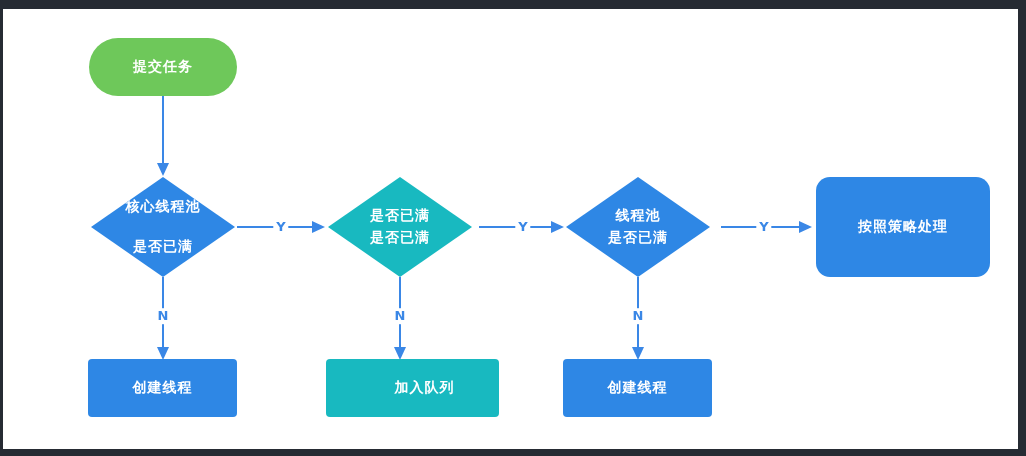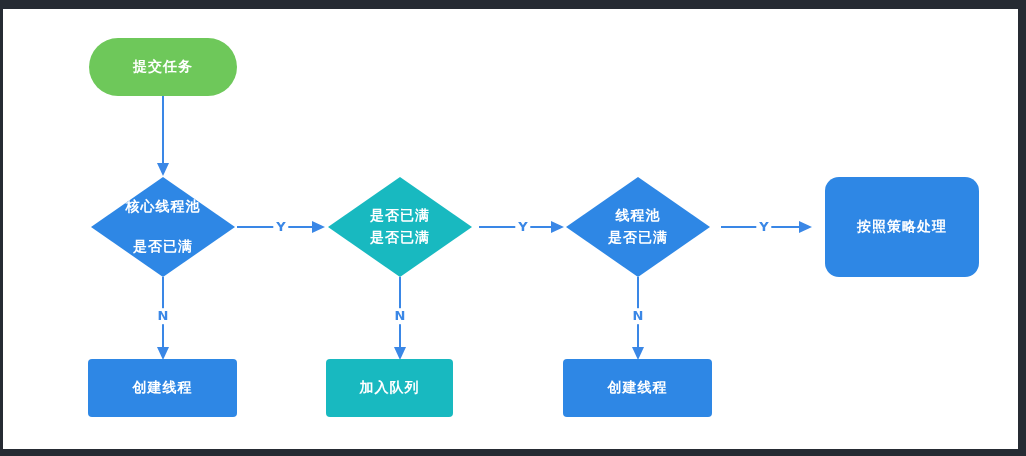--- a/index.html
+++ b/index.html
@@ -57,21 +57,21 @@
     <div class="node diamond teal" style="left:328px;top:177px;width:144px;height:100px;">
       <span>是否已满</span>
       <span>是否已满</span>
     </div>
 
     <div class="node diamond" style="left:566px;top:177px;width:144px;height:100px;">
       <span>线程池</span>
       <span>是否已满</span>
     </div>
 
-    <div class="node policy" style="left:816px;top:177px;width:154px;height:100px;margin-left:9px;">
+    <div class="node policy" style="left:816px;top:177px;width:174px;height:100px;">
       <span>按照策略处理</span>
     </div>
 
     <div class="hline" style="left:237px;top:226px;width:75px;"></div>
     <div class="arrow-right" style="left:312px;top:221px;"></div>
     <div class="edge-label" style="left:281px;top:227px;">Y</div>
 
     <div class="hline" style="left:479px;top:226px;width:72px;"></div>
     <div class="arrow-right" style="left:551px;top:221px;"></div>
     <div class="edge-label" style="left:523px;top:227px;">Y</div>
@@ -89,21 +89,21 @@
     <div class="edge-label" style="left:400px;top:316px;">N</div>
 
     <div class="vline" style="left:637px;top:277px;height:70px;"></div>
     <div class="arrow-down" style="left:632px;top:347px;"></div>
     <div class="edge-label" style="left:638px;top:316px;">N</div>
 
     <div class="node rect" style="left:88px;top:359px;width:149px;height:58px;">
       <span>创建线程</span>
     </div>
 
-    <div class="node rect teal" style="left:326px;top:359px;width:127px;height:58px;">
+    <div class="node rect teal" style="left:326px;top:359px;width:149px;height:58px;padding-left:24px;">
       <span>加入队列</span>
     </div>
 
     <div class="node rect" style="left:563px;top:359px;width:149px;height:58px;">
       <span>创建线程</span>
     </div>
 
   </div>
 </div>
 

